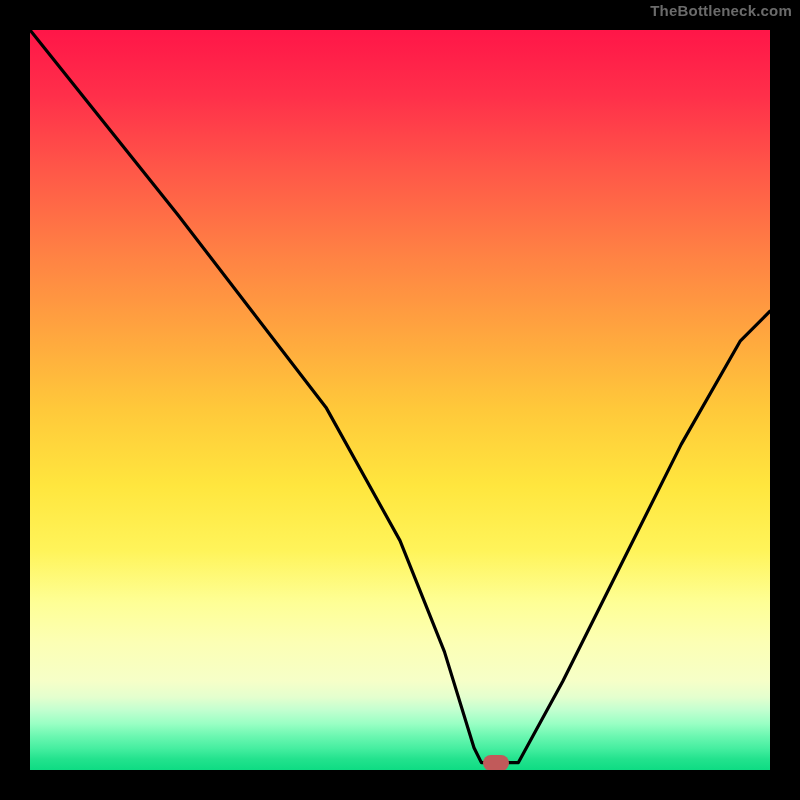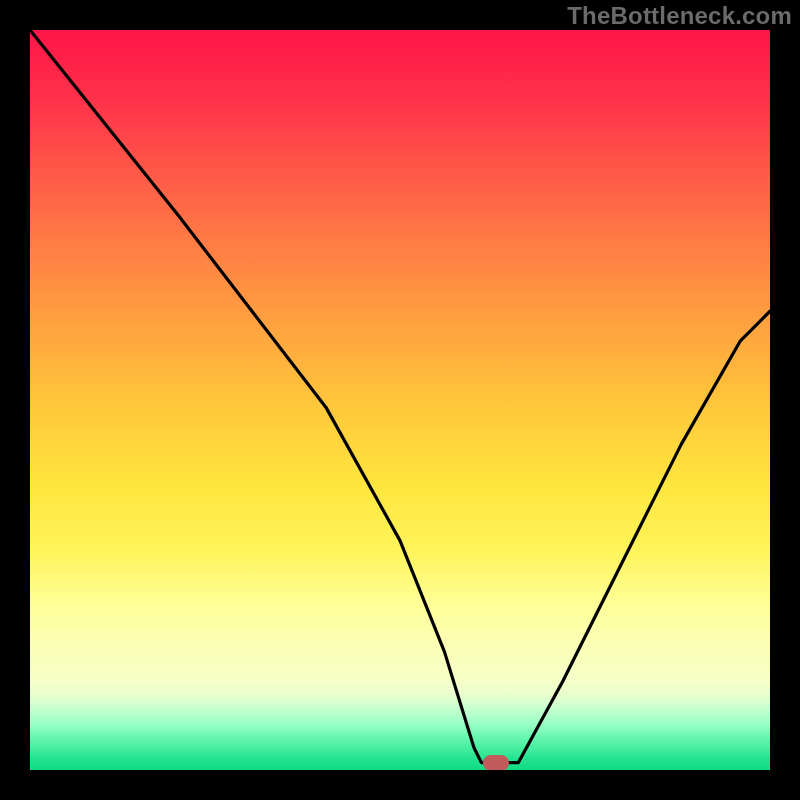--- a/index.html
+++ b/index.html
@@ -14,21 +14,21 @@
   .frame {
     position: relative;
     width: 800px;
     height: 800px;
     background: #000;
   }
   .watermark {
     position: absolute;
     top: 2px;
     right: 8px;
-    font-size: 24px;
+    font-size: 15px;
     font-weight: 600;
     color: #6b6b6b;
     letter-spacing: 0.2px;
     z-index: 20;
   }
   .plot-area {
     position: absolute;
     left: 30px;
     top: 30px;
     width: 740px;

